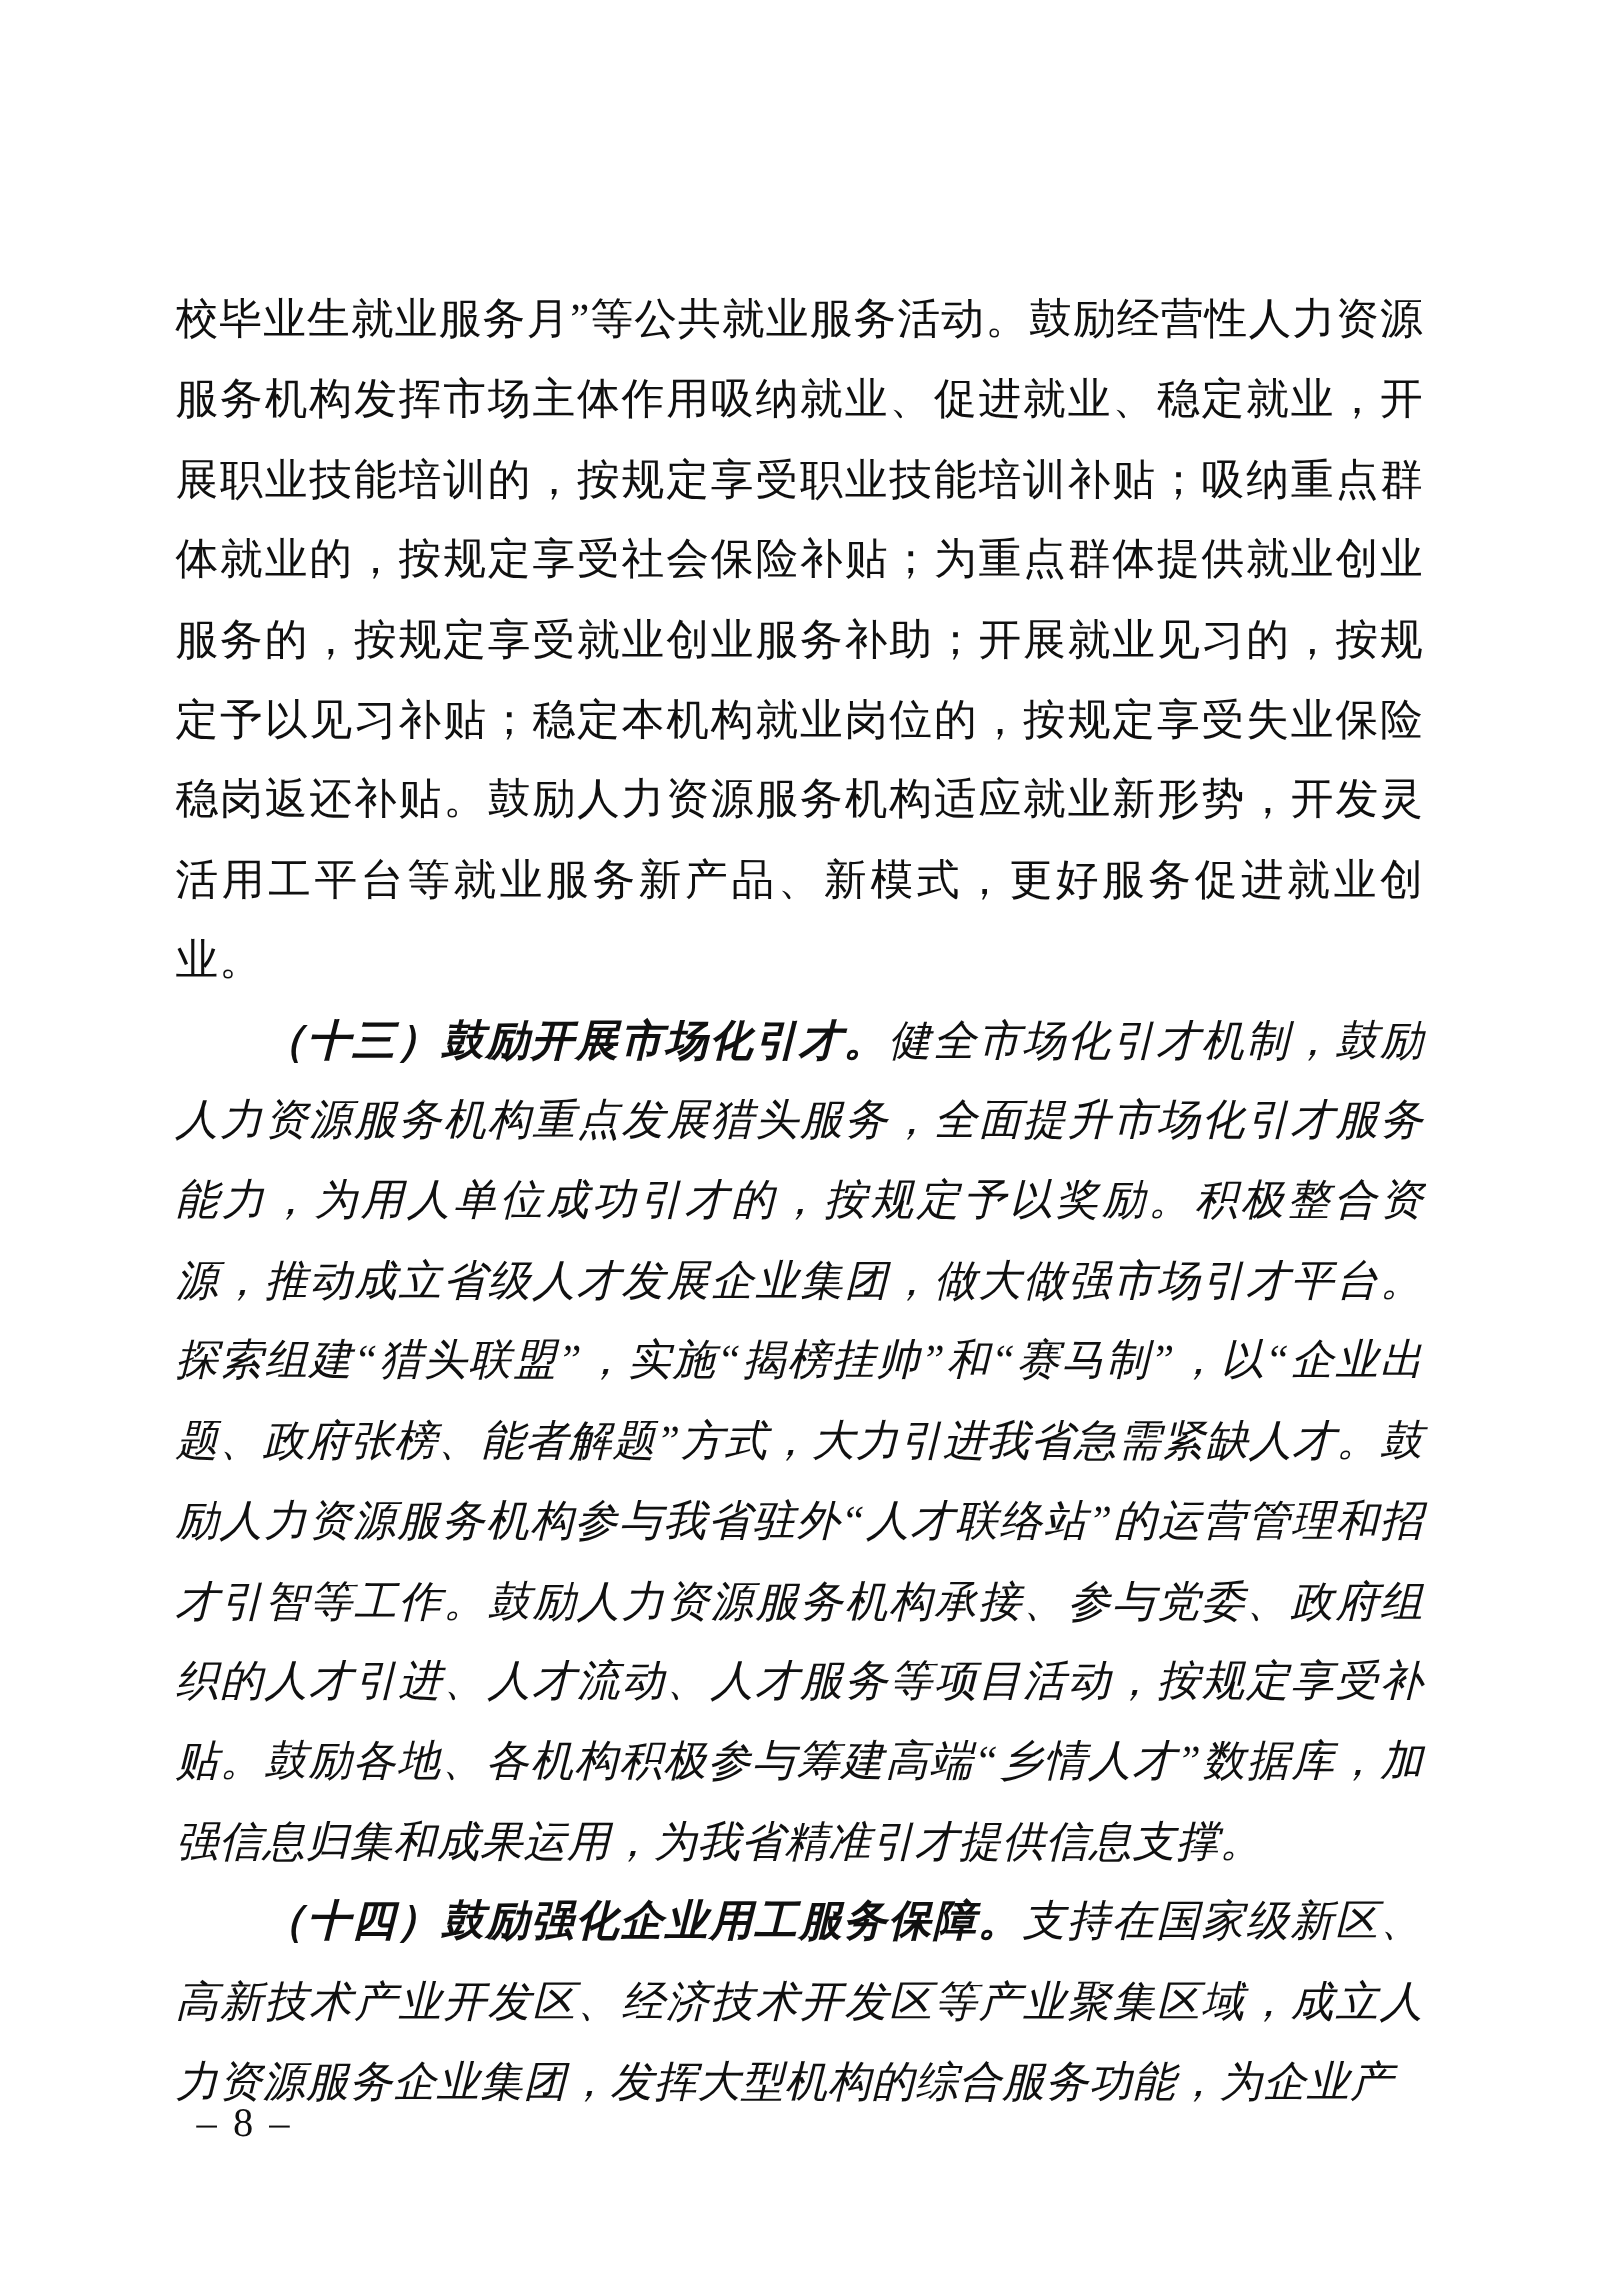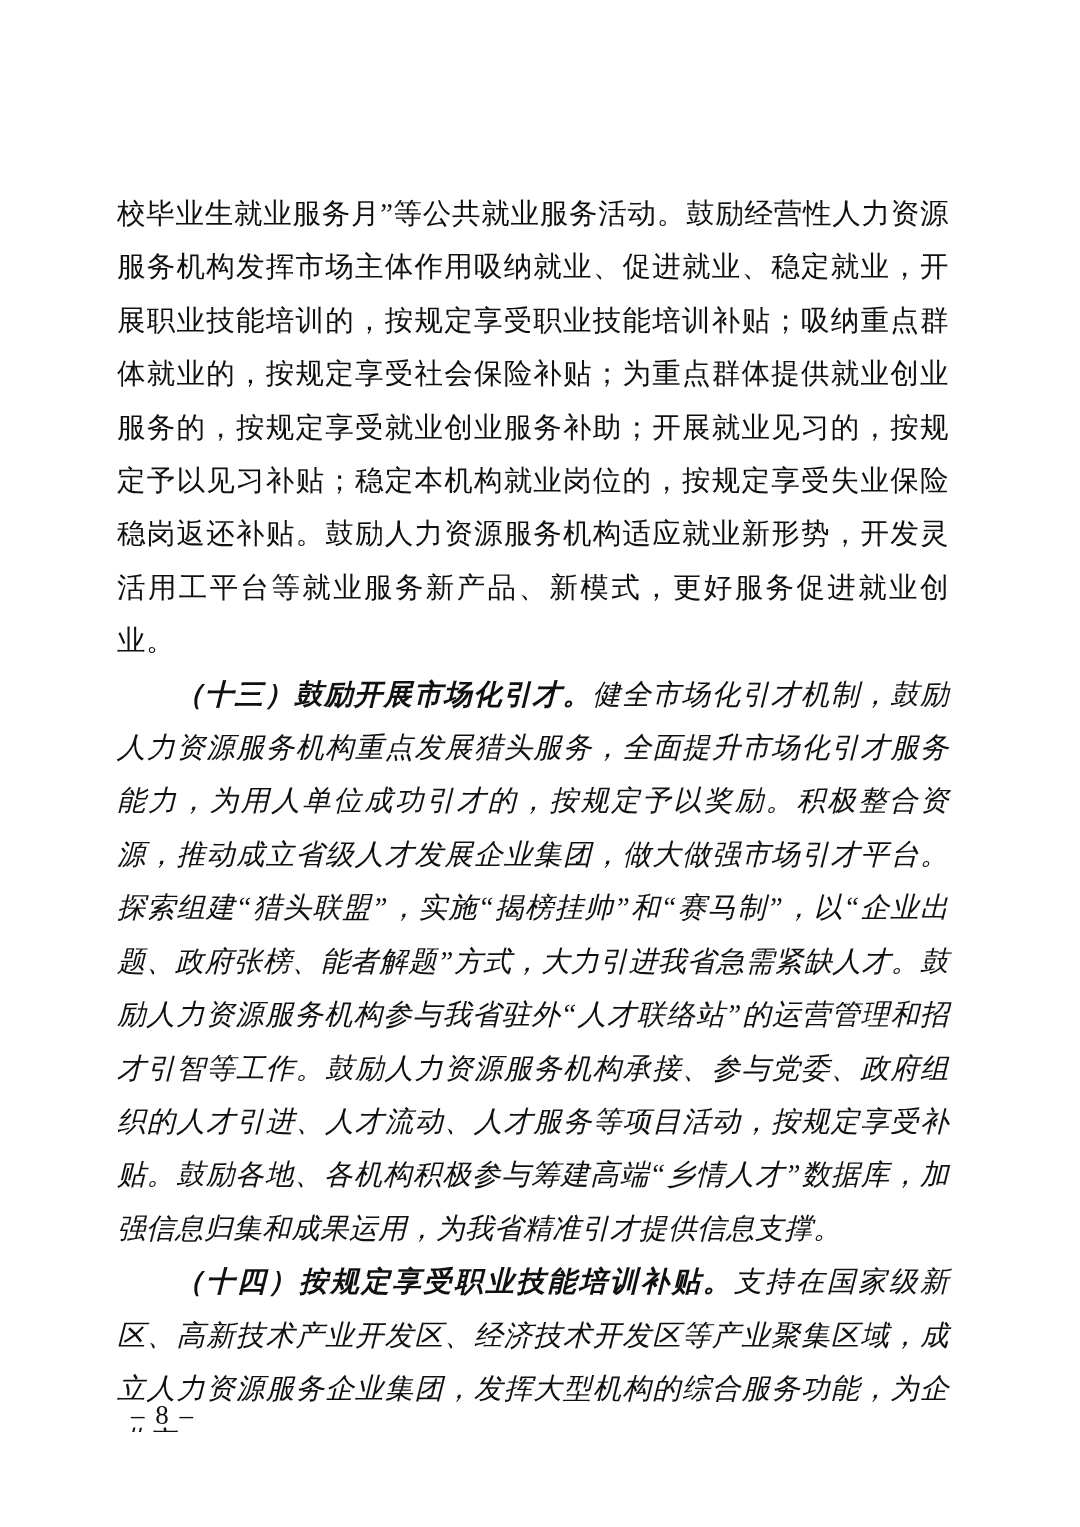--- a/index.html
+++ b/index.html
@@ -48,16 +48,16 @@
     color: #101010;
   }
 </style>
 </head>
 <body>
 
 <div class="page">
   <div class="doc-body">
       <p class="para"><span class="seg">校毕业生就业服务月”等公共就业服务活动。鼓励经营性人力资源服务机构发挥市场主体作用吸纳就业、促进就业、稳定就业，开展职业技能培训的，按规定享受职业技能培训补贴；吸纳重点群体就业的，按规定享受社会保险补贴；为重点群体提供就业创业服务的，按规定享受就业创业服务补助；开展就业见习的，按规定予以见习补贴；稳定本机构就业岗位的，按规定享受失业保险稳岗返还补贴。鼓励人力资源服务机构适应就业新形势，开发灵活用工平台等就业服务新产品、新模式，更好服务促进就业创业。</span></p>
       <p class="para indent"><span class="seg seg-bold">（十三）鼓励开展市场化引才。</span><span class="seg">健全市场化引才机制，鼓励人力资源服务机构重点发展猎头服务，全面提升市场化引才服务能力，为用人单位成功引才的，按规定予以奖励。积极整合资源，推动成立省级人才发展企业集团，做大做强市场引才平台。探索组建“猎头联盟”，实施“揭榜挂帅”和“赛马制”，以“企业出题、政府张榜、能者解题”方式，大力引进我省急需紧缺人才。鼓励人力资源服务机构参与我省驻外“人才联络站”的运营管理和招才引智等工作。鼓励人力资源服务机构承接、参与党委、政府组织的人才引进、人才流动、人才服务等项目活动，按规定享受补贴。鼓励各地、各机构积极参与筹建高端“乡情人才”数据库，加强信息归集和成果运用，为我省精准引才提供信息支撑。</span></p>
-      <p class="para indent"><span class="seg seg-bold">（十四）按规定享受职业技能培训补贴。</span><span class="seg">支持在国家级新区、高新技术产业开发区、经济技术开发区等产业聚集区域，成立人力资源服务企业集团，发挥大型机构的综合服务功能，为企业产</span></p>
+      <p class="para indent"><span class="seg seg-bold">（十四）鼓励强化企业用工服务保障。</span><span class="seg">支持在国家级新区、高新技术产业开发区、经济技术开发区等产业聚集区域，成立人力资源服务企业集团，发挥大型机构的综合服务功能，为企业产</span></p>
     </div>
   <div class="page-number">– 8 –</div>
 </div>
 
 </body></html>

